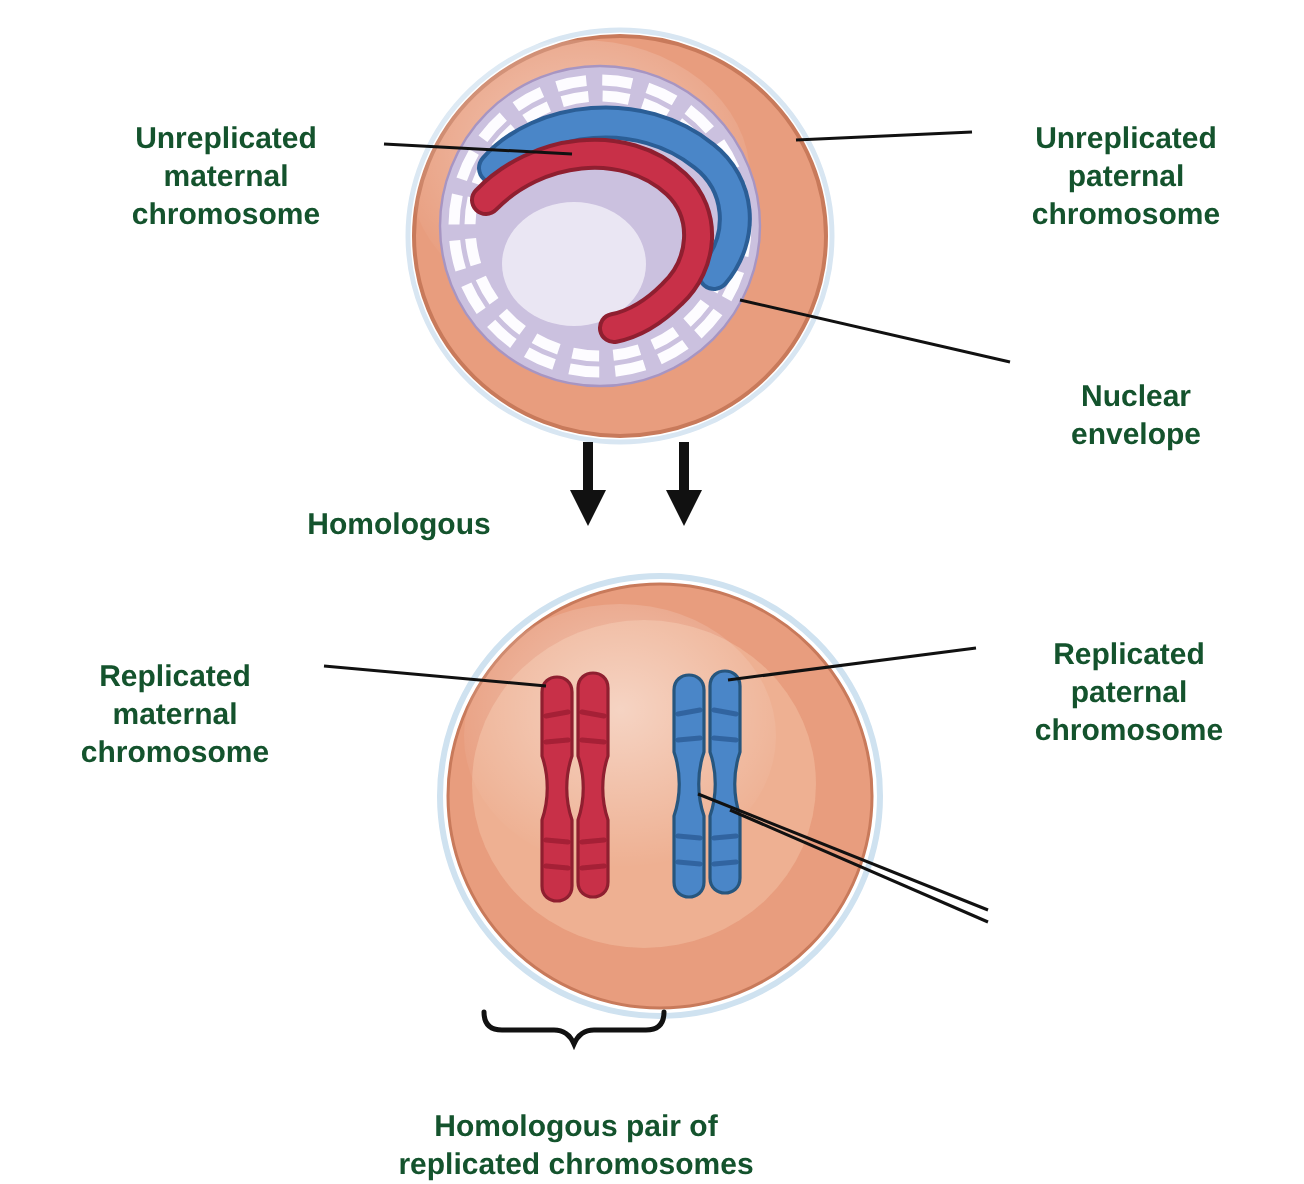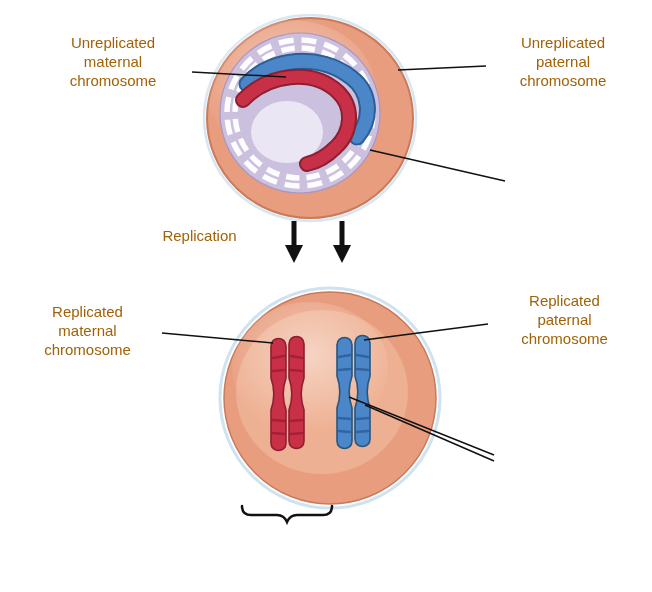--- a/index.html
+++ b/index.html
@@ -3,22 +3,22 @@
 <meta charset="utf-8">
 <style>
   html,body{margin:0;padding:0;background:#fff;}
   .stage{
     position:relative;width:652px;height:592px;background:#ffffff;
     font-family:"Liberation Sans",sans-serif;overflow:hidden;
   }
   .stage svg{position:absolute;left:0;top:0;}
   .label{
     position:absolute;
-    font-weight:400;font-size:15px;line-height:1.25;color:#a16207;
-    text-align:center;white-space:pre-line;
+    font-weight:700;font-size:15px;line-height:1.25;color:#14532d;
+    text-align:center;white-space:pre-line;margin-top:27px;
   }
 </style>
 </head>
 <body>
 
 <div class="stage">
 
   <svg width="652" height="592" viewBox="0 0 652 592">
     <defs>
       <radialGradient id="hl" cx="50%" cy="40%" r="60%">
@@ -83,21 +83,25 @@
 
     <path d="M 242 506 Q 242 515 251 515 L 277 515 Q 284 515 287 522 Q 290 515 297 515 L 323 515 Q 332 515 332 506" fill="none" stroke="#111" stroke-width="2.5" stroke-linecap="round"></path>
   </svg>
 
   <div class="label" style="left:38px;  top:34px;  width:150px;">Unreplicated
 maternal
 chromosome</div>
   <div class="label" style="left:488px; top:34px;  width:150px;">Unreplicated
 paternal
 chromosome</div>
-  <div class="label" style="left:142px; top:227px; width:115px;">Replication</div>
+  <div class="label" style="left:508px; top:163px; width:120px;">Nuclear
+envelope</div>
+  <div class="label" style="left:142px; top:227px; width:115px;">Homologous</div>
   <div class="label" style="left:10px;  top:303px; width:155px;">Replicated
 maternal
 chromosome</div>
   <div class="label" style="left:487px; top:292px; width:155px;">Replicated
 paternal
 chromosome</div>
+  <div class="label" style="left:158px; top:528px; width:260px;">Homologous pair of
+replicated chromosomes</div>
 
 </div>
 
 </body></html>

